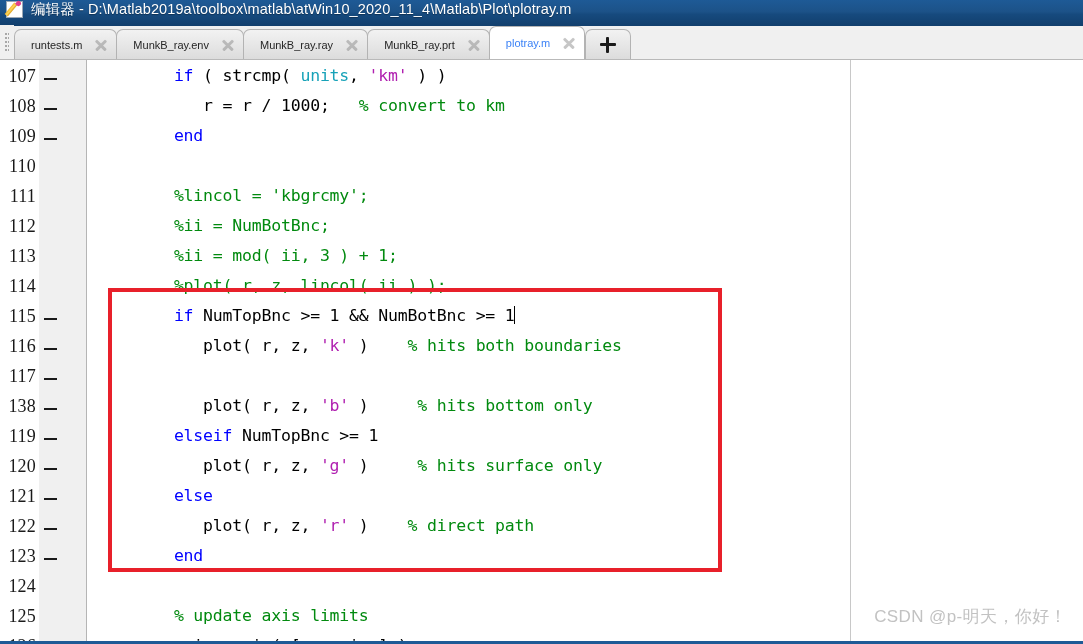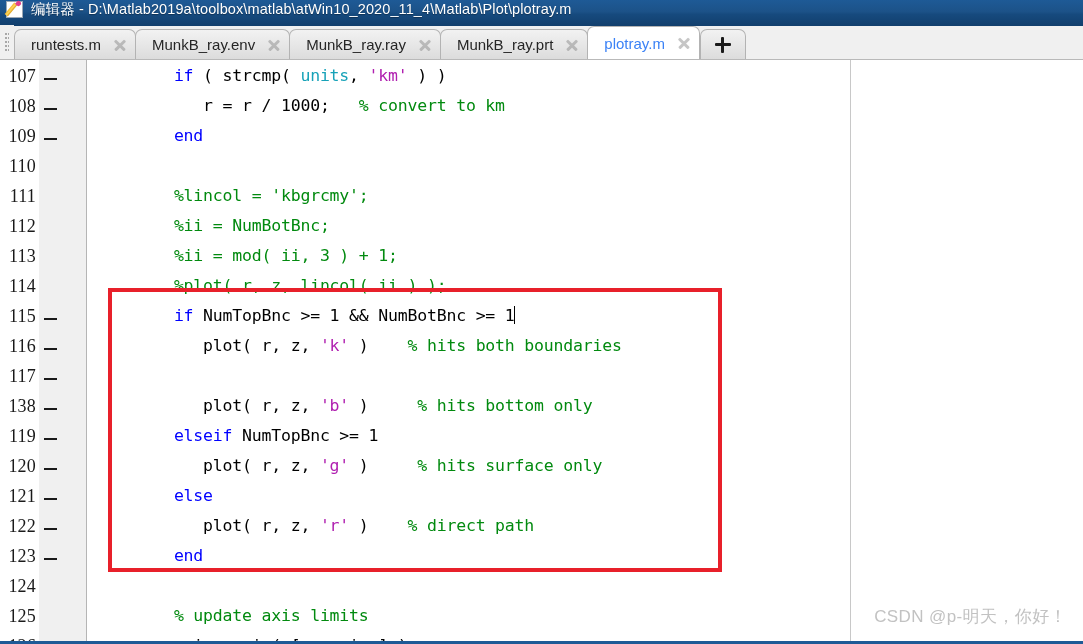--- a/index.html
+++ b/index.html
@@ -107,21 +107,21 @@
     position: relative;
     height: 30px;
     display: flex;
     align-items: center;
     padding: 0 8px 0 16px;
     margin-right: -1px;
     border: 1px solid #b3b3b3;
     border-bottom: none;
     border-radius: 7px 7px 0 0;
     background: linear-gradient(to bottom, #f2f2f2 0%, #e6e6e6 55%, #dcdcdc 100%);
-    font-size: 15px;
+    font-size: 11px;
     color: #262626;
     white-space: nowrap;
     cursor: default;
   }
   .tab.active {
     background: #ffffff;
     border-color: #b3b3b3;
     height: 33px;
     z-index: 5;
     color: #3b82f6;

